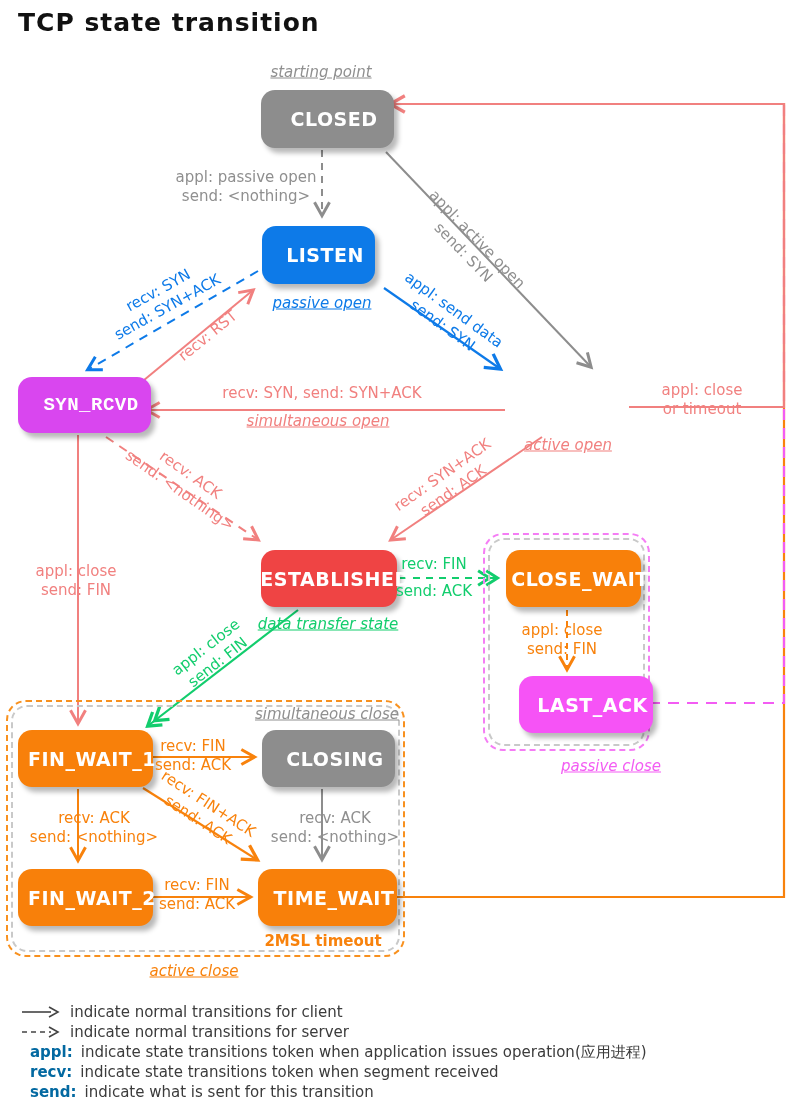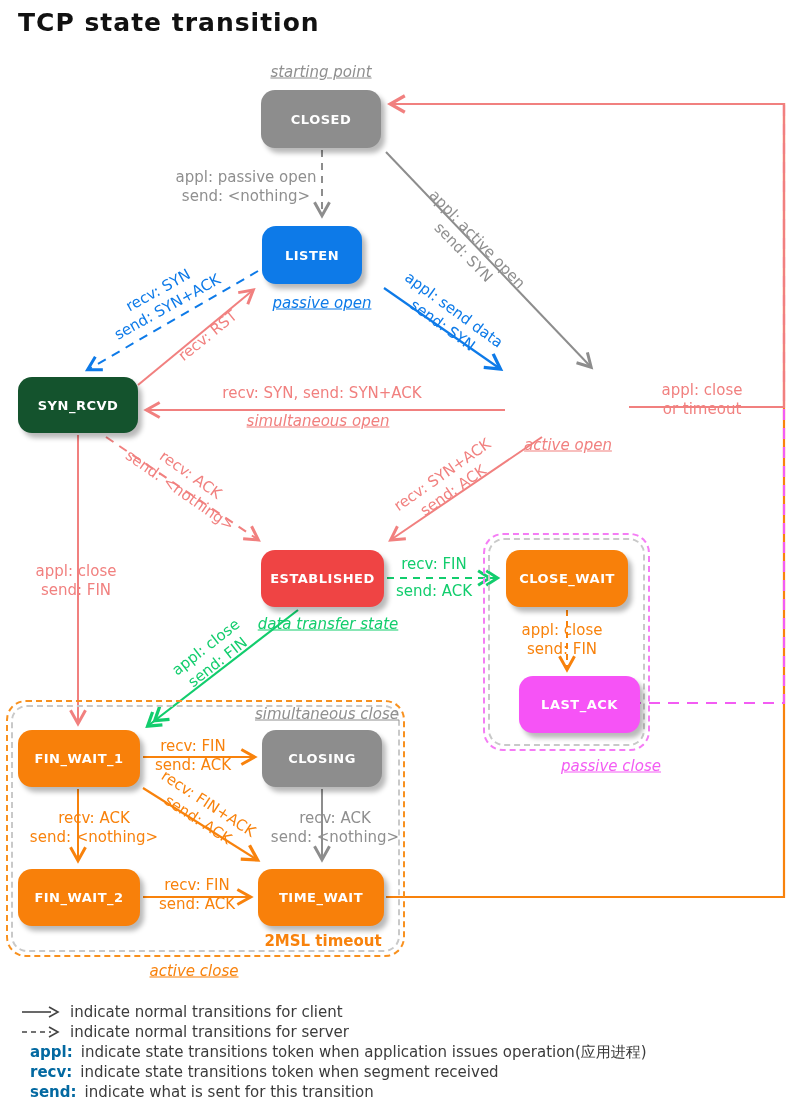--- a/index.html
+++ b/index.html
@@ -2,23 +2,23 @@
 <html><head>
 <meta charset="utf-8">
 <style>
   html,body{margin:0;padding:0;background:#fff;}
   .canvas{position:relative;width:798px;height:1097px;background:#fff;overflow:hidden;
           font-family:"DejaVu Sans",sans-serif;}
   .title{position:absolute;left:18px;top:8px;font-size:25px;font-weight:bold;color:#111;
          letter-spacing:1px;}
   svg.edges{position:absolute;left:0;top:0;pointer-events:none;}
   .state{position:absolute;display:flex;align-items:center;justify-content:center;
-         color:#fff;font-weight:bold;font-size:13px;letter-spacing:.5px;white-space:nowrap;
-         border-radius:14px;box-shadow:4px 5px 5px rgba(0,0,0,.28);}
-  .bg-gray{background:#8d8d8d;} .bg-blue{background:#0d7ae8;} .bg-salmon{background:#14532d;}
+         color:#fff;font-weight:bold;font-size:19px;letter-spacing:.5px;white-space:nowrap;
+         border-radius:14px;box-shadow:4px 5px 5px rgba(0,0,0,.28);padding-left:13px;}
+  .bg-gray{background:#8d8d8d;} .bg-blue{background:#0d7ae8;} .bg-salmon{background:#d946ef;font-family:Liberation Mono, monospace;}
   .bg-green{background:#ef4444;} .bg-orange{background:#f8800a;} .bg-magenta{background:#f653f6;}
   .lbl{position:absolute;font-size:15px;line-height:19px;white-space:nowrap;text-align:center;
        transform:translate(-50%,-50%);}
   .rot{transform:translate(-50%,-50%) rotate(var(--r));}
   .ann{font-style:italic;text-decoration:underline;font-size:15px;}
   .c-gray{color:#8f8f8f;} .c-blue{color:#0d7ae8;} .c-salmon{color:#f1807f;}
   .c-green{color:#12cd6d;} .c-orange{color:#f8820c;} .c-magenta{color:#f35cf3;}
   .lh-wide{line-height:27px;}
   .group{position:absolute;border-radius:20px;}
   .group .inner{position:absolute;left:3px;top:3px;right:3px;bottom:3px;

